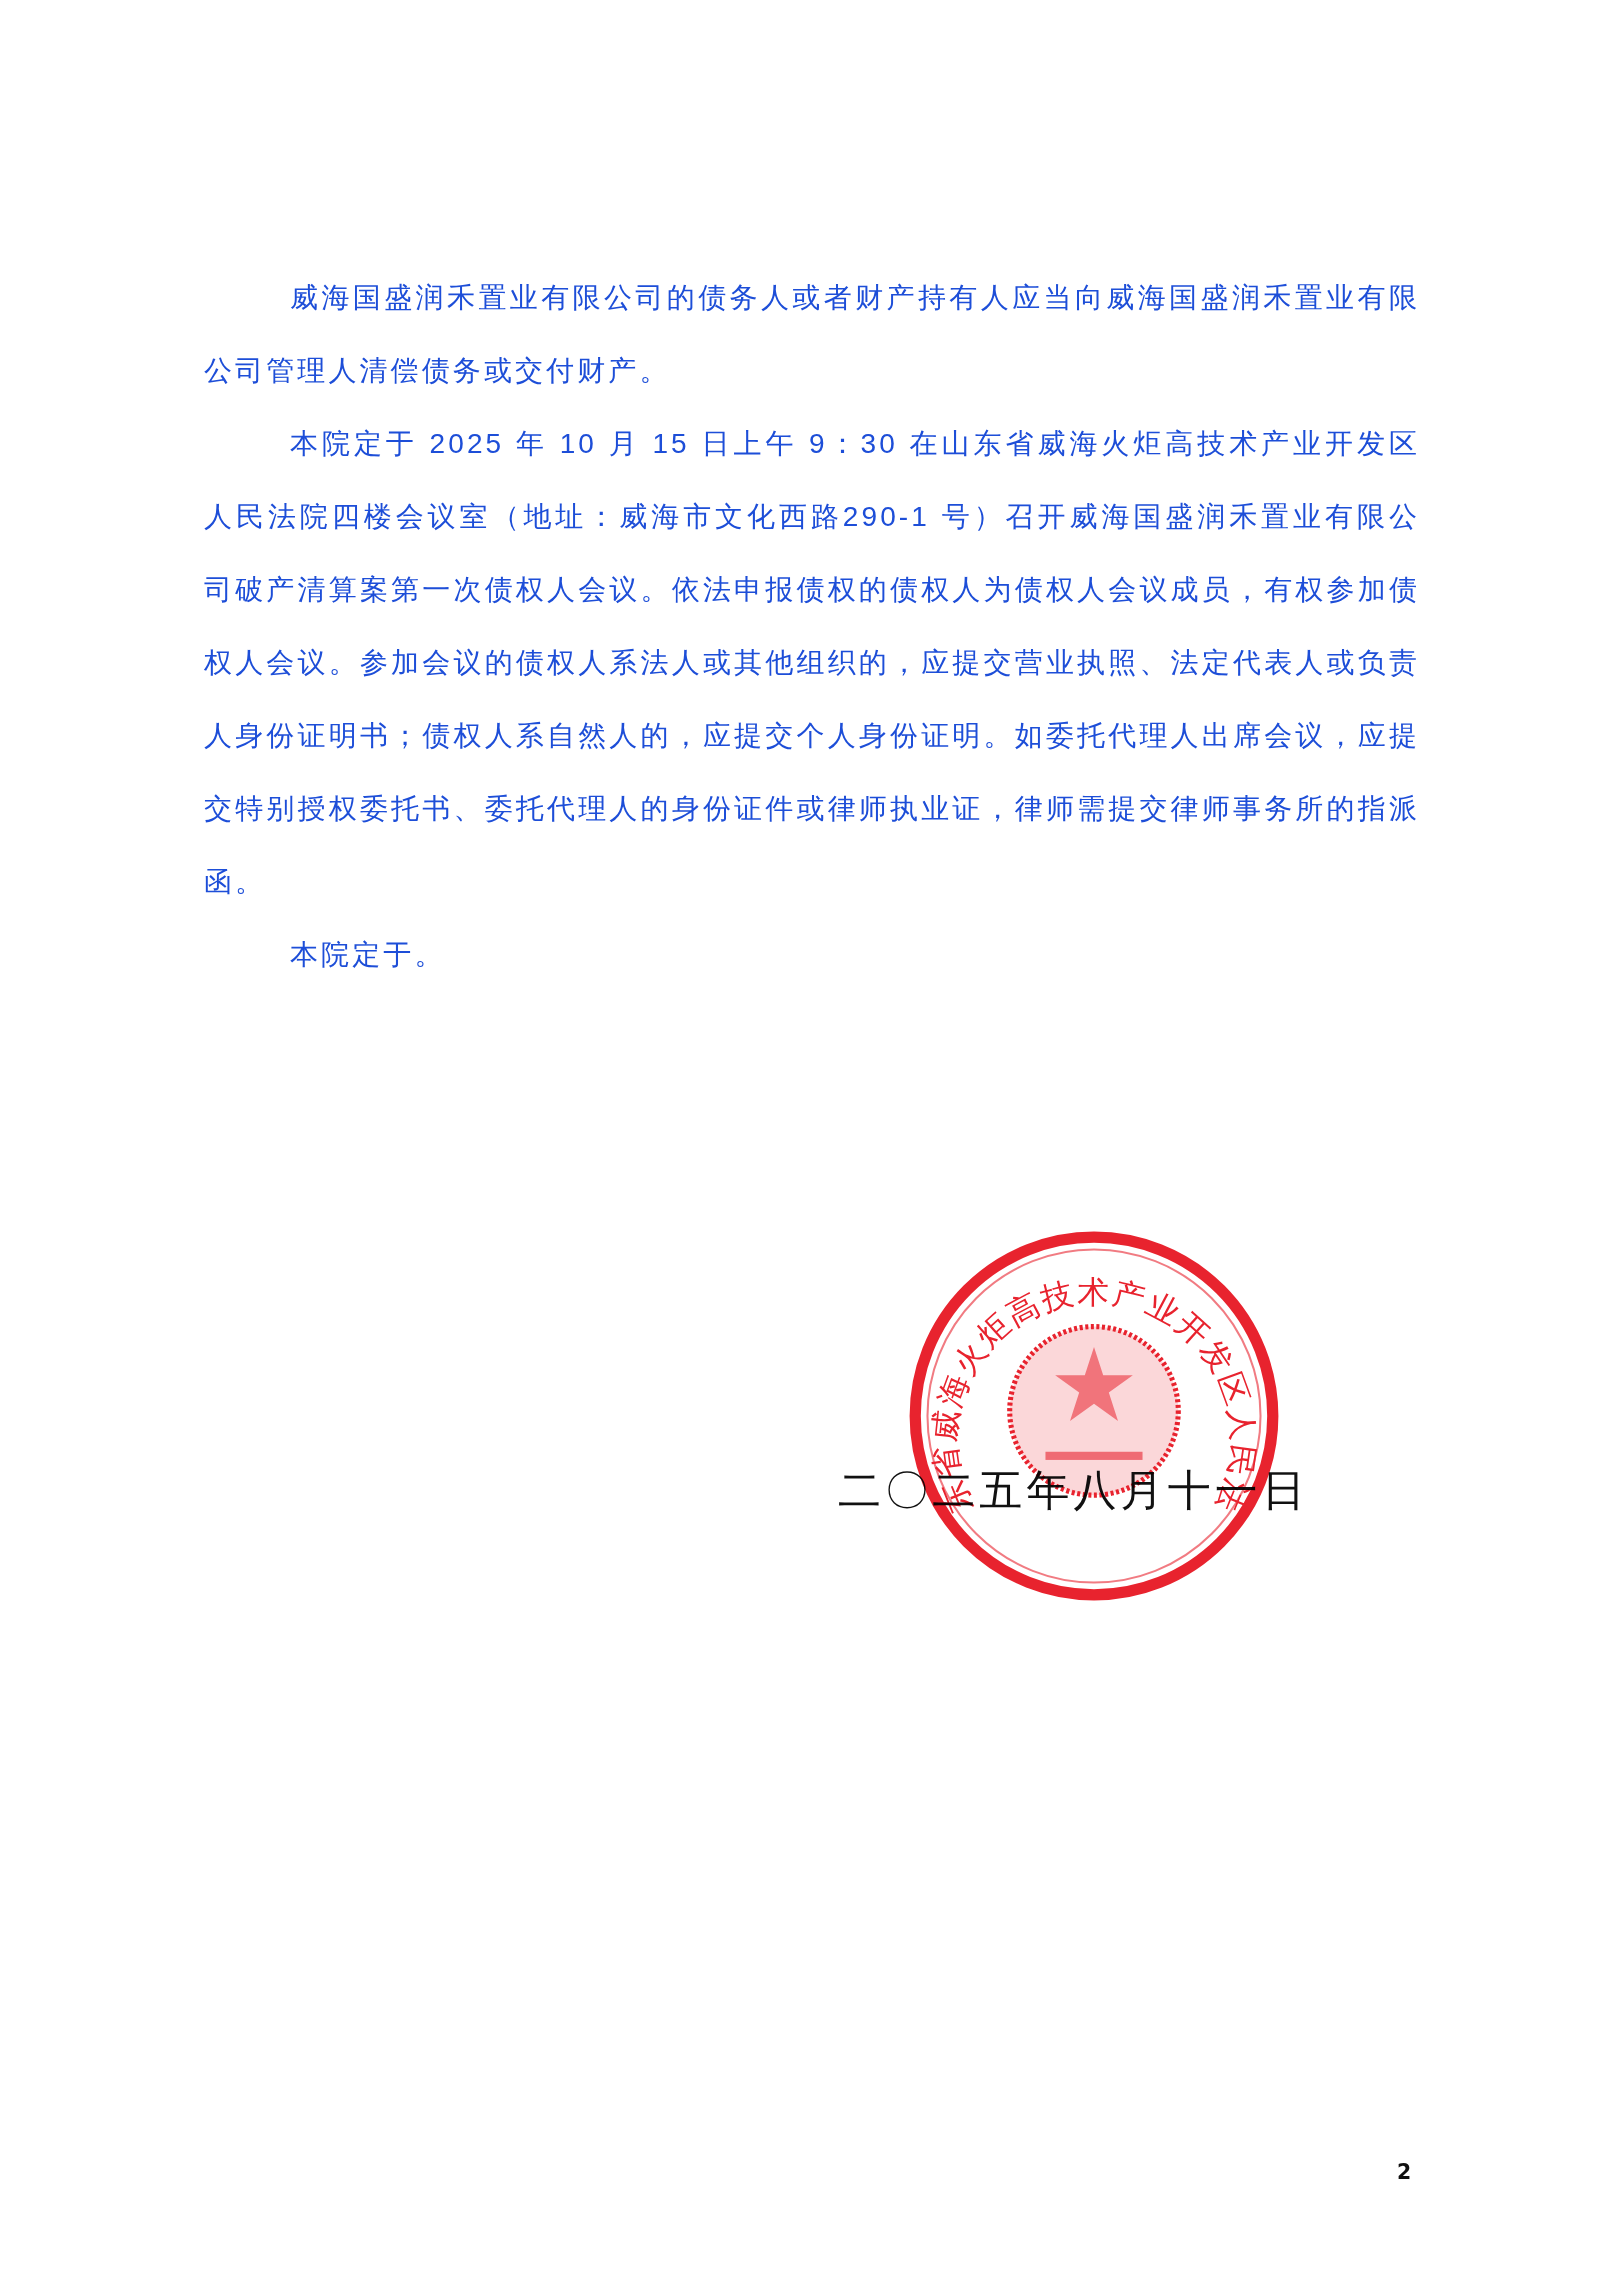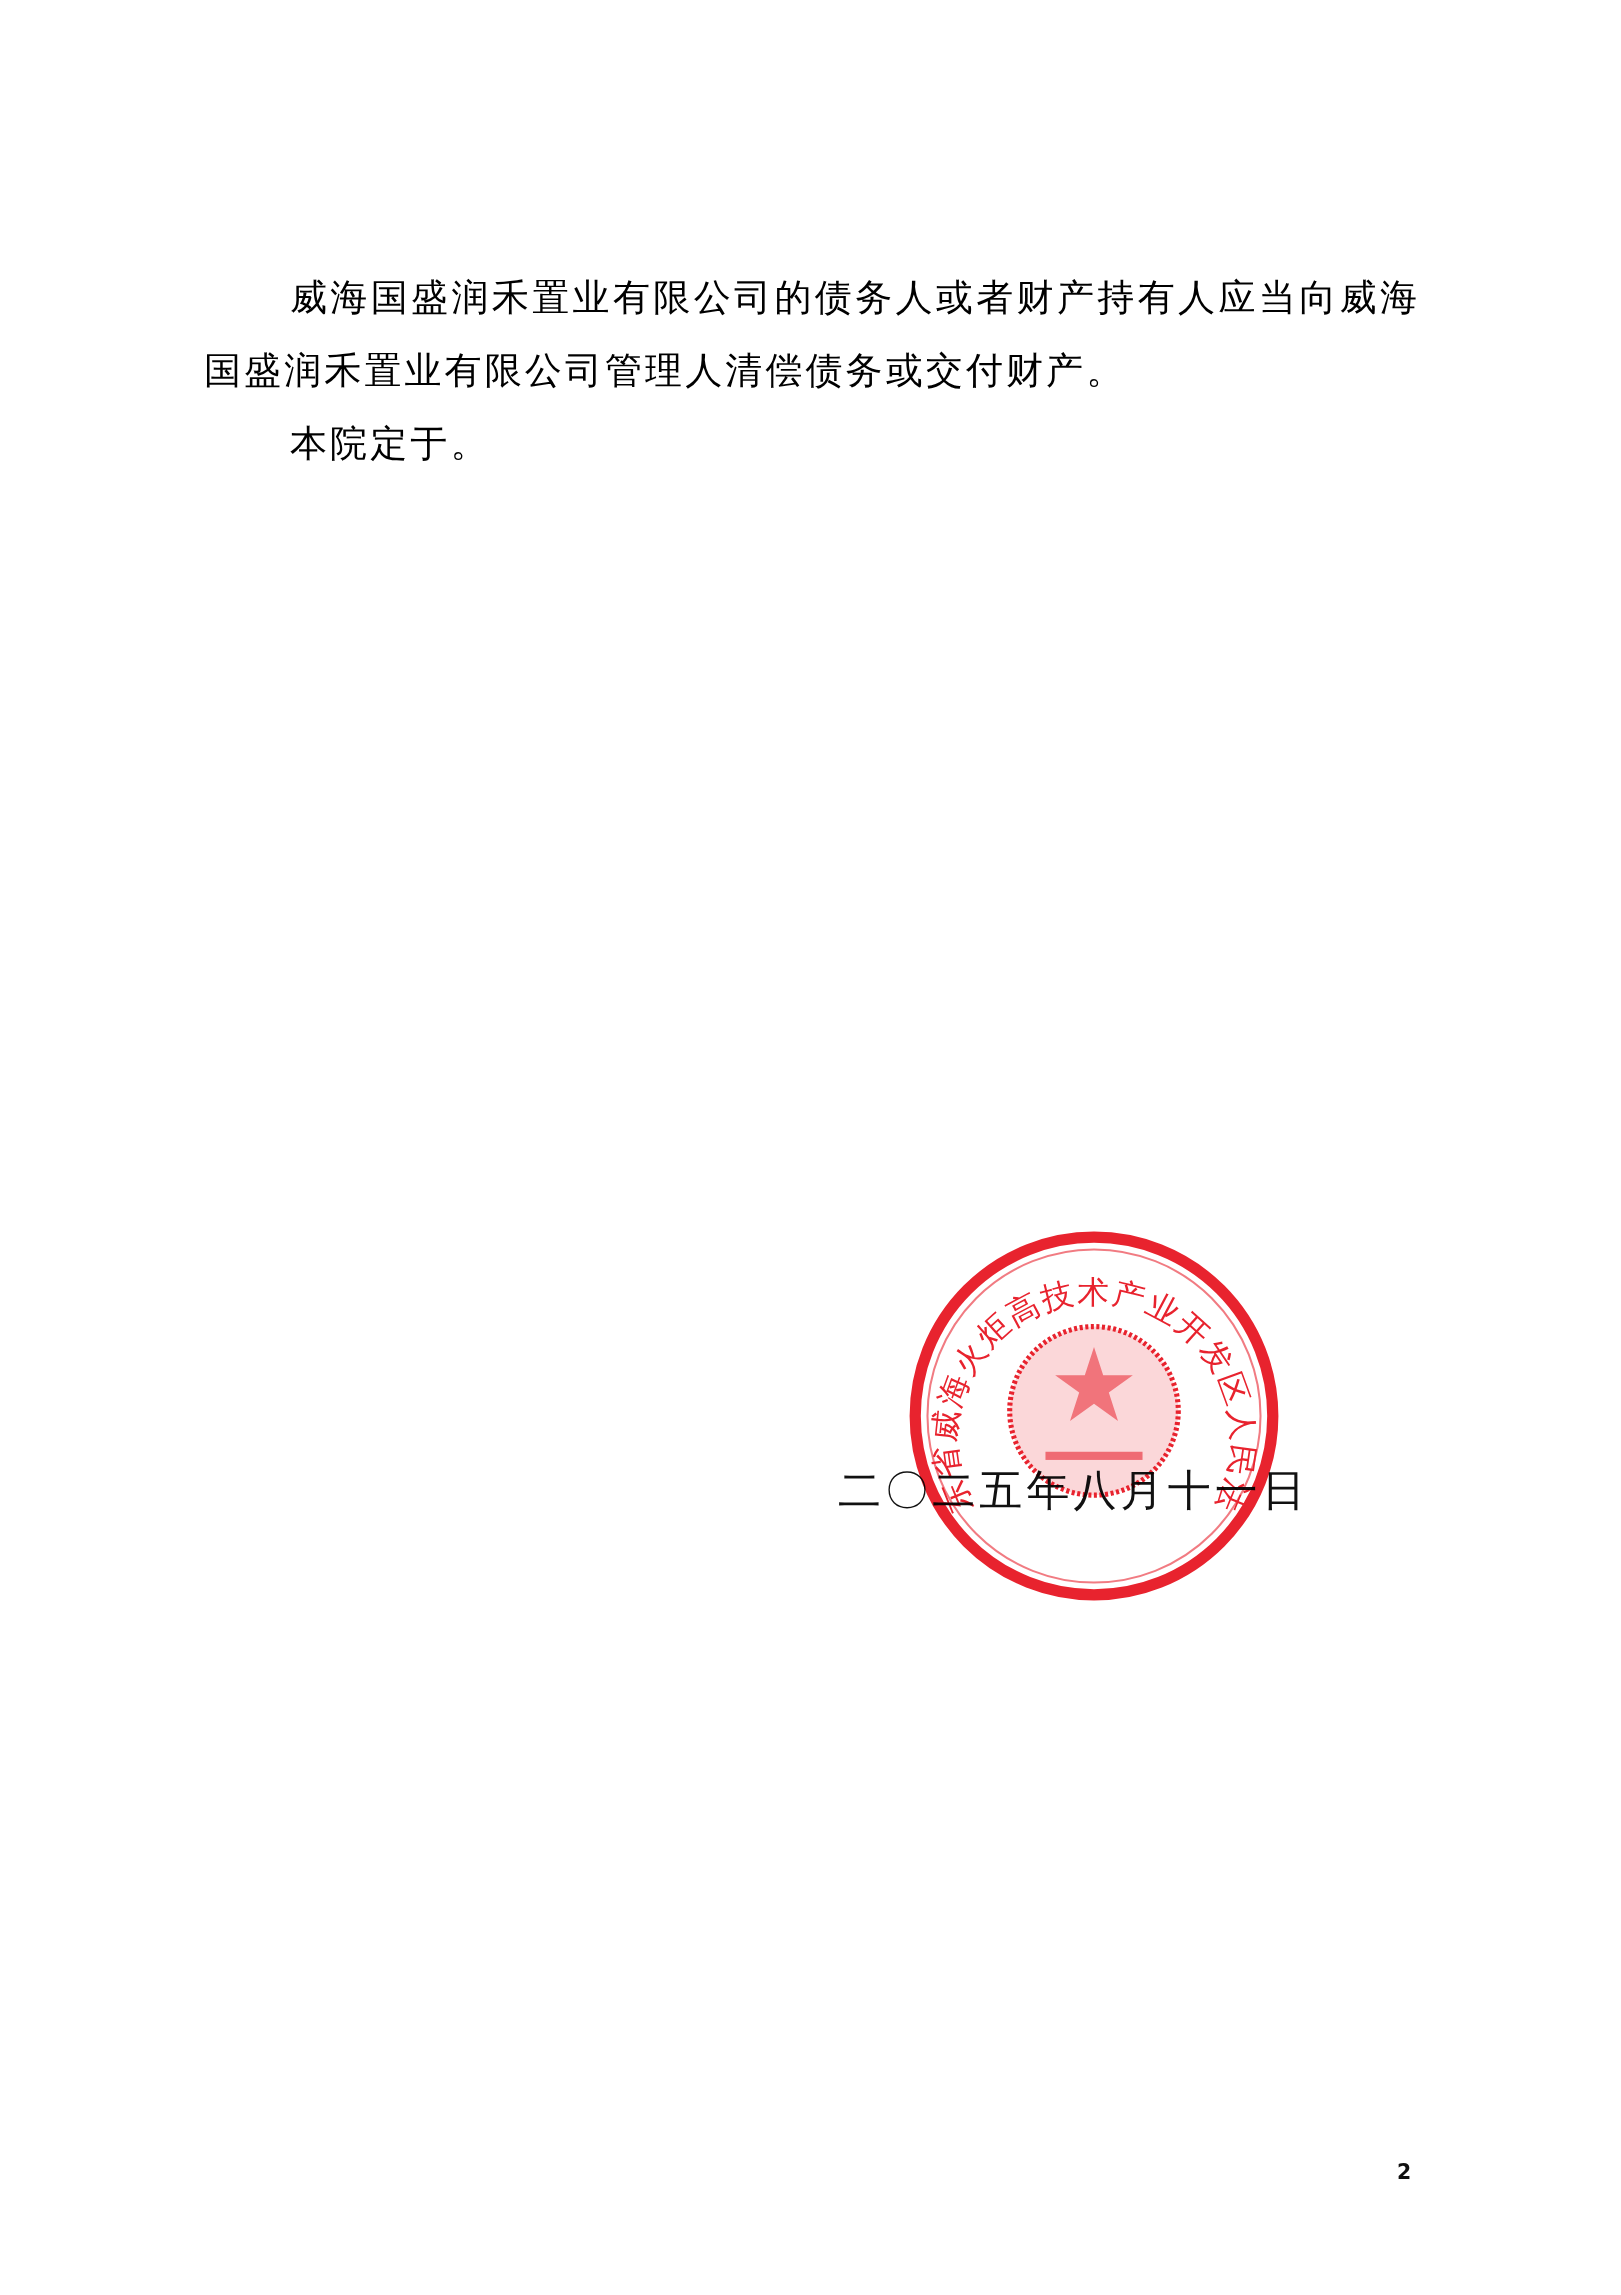--- a/index.html
+++ b/index.html
@@ -1,21 +1,21 @@
 <!DOCTYPE html>
 <html style="font-size:8.2px"><head>
   <meta charset="utf-8">
   <style>
     html, body { margin: 0; padding: 0; background: #ffffff; }
     body { width: 1622px; height: 2295px; position: relative; overflow: hidden; }
     .page { position: absolute; left: 0; top: 0; width: 1622px; height: 2295px; background: #fff; }
     .body-text {
       position: absolute; left: 204px; top: 261px; width: 1216px;
       font-family: Liberation Sans, sans-serif;
-      font-size: 37px; line-height: 73px; color: #000000; letter-spacing: 3.1px;
+      font-size: 28px; line-height: 73px; color: #1d4ed8; letter-spacing: 3.1px;
     }
     .para { margin: 0; text-indent: 86px; text-align: justify; }
     .date-line {
       position: absolute; left: 838px; top: 1462px;
       font-family: "DejaVu Sans", "Liberation Sans", sans-serif;
       font-size: 43px; color: #111; letter-spacing: 4.1px; z-index: 1;
     }
     .seal {
       position: absolute; left: 905px; top: 1227px; width: 378px; height: 378px;
       z-index: 2; mix-blend-mode: multiply;
@@ -25,20 +25,21 @@
       font-family: "DejaVu Sans", "Liberation Sans", sans-serif;
       font-size: 20.4px; font-weight: bold; color: #111;
     }
   </style>
 </head>
 <body>
 
 <div class="page">
   <div class="body-text">
     <p class="para">威海国盛润禾置业有限公司的债务人或者财产持有人应当向威海国盛润禾置业有限公司管理人清偿债务或交付财产。</p>
+    <p class="para">本院定于 2025 年 10 月 15 日上午 9：30 在山东省威海火炬高技术产业开发区人民法院四楼会议室（地址：威海市文化西路290-1 号）召开威海国盛润禾置业有限公司破产清算案第一次债权人会议。依法申报债权的债权人为债权人会议成员，有权参加债权人会议。参加会议的债权人系法人或其他组织的，应提交营业执照、法定代表人或负责人身份证明书；债权人系自然人的，应提交个人身份证明。如委托代理人出席会议，应提交特别授权委托书、委托代理人的身份证件或律师执业证，律师需提交律师事务所的指派函。</p>
     <p class="para">本院定于。</p>
   </div>
 
   <div class="date-line">二〇二五年八月十一日</div>
 
   <svg class="seal" viewBox="0 0 740 740">
     <defs>
       <path id="sealArc" d="M 120 520 A 270 270 0 1 1 620 520"></path>
     </defs>
     <circle cx="370" cy="370" r="350" fill="none" stroke="#e8232e" stroke-width="22"></circle>

